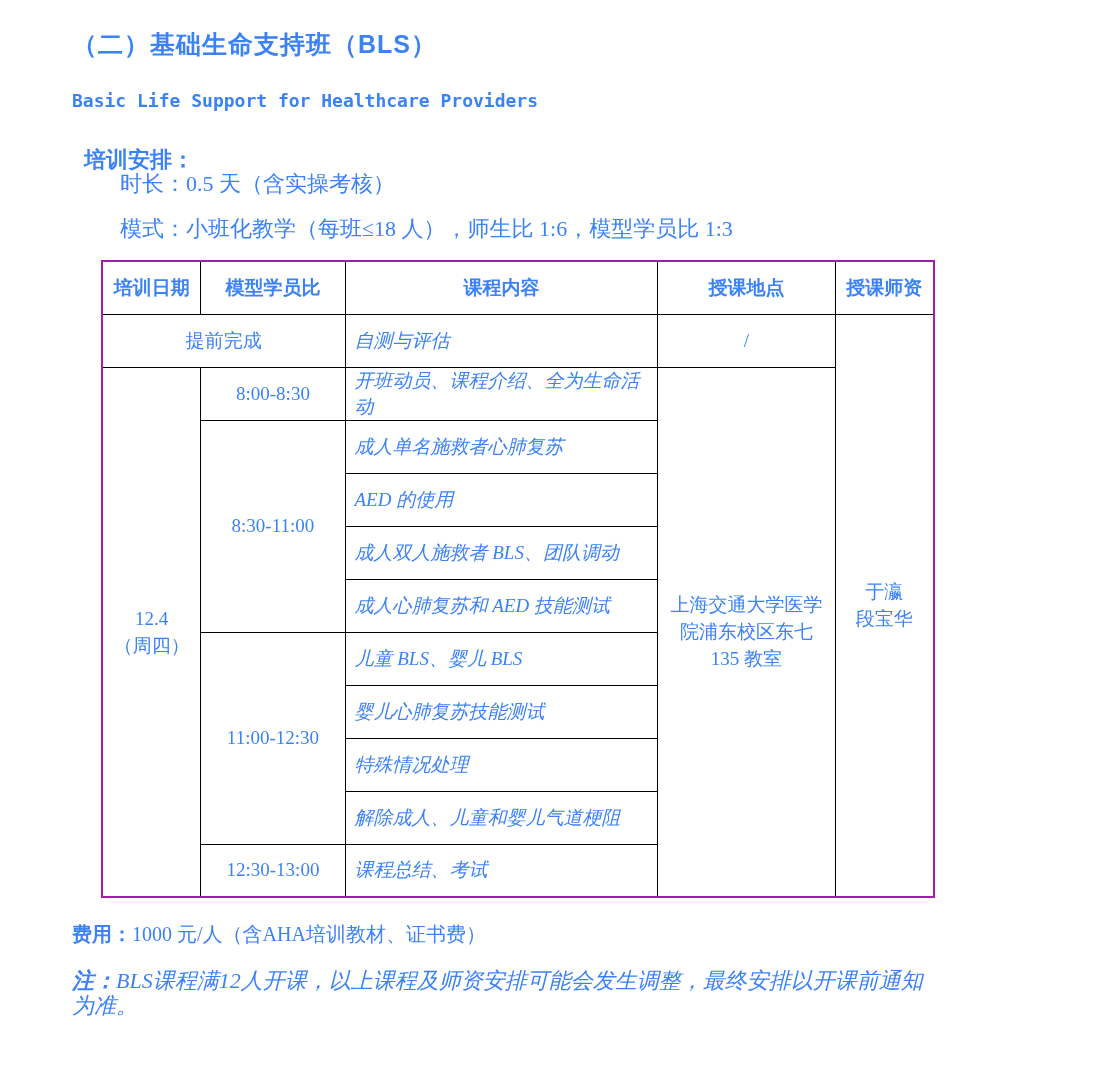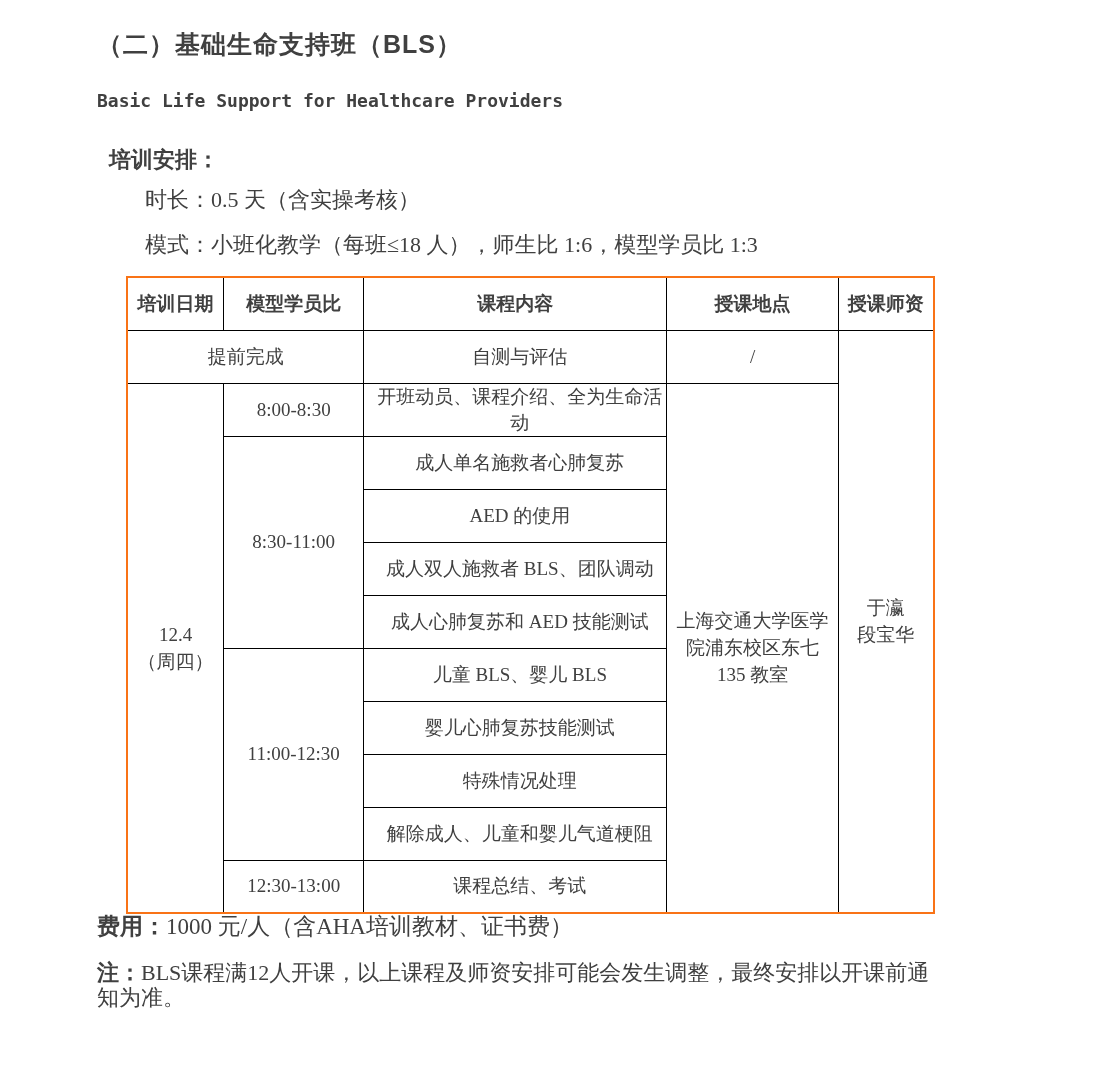--- a/index.html
+++ b/index.html
@@ -2,23 +2,23 @@
 <html><head>
 <meta charset="utf-8">
 <style>
   * { margin: 0; padding: 0; box-sizing: border-box; }
   html, body { background: #ffffff; }
   .page {
     position: relative;
     width: 935px;
     height: 1073px;
     background: #ffffff;
-    color: #404040;
+    color: #3b82f6;
     font-family: "Liberation Serif", serif;
-    padding: 30px 0 0 97px;
+    padding: 30px 0 0 72px;
     overflow: hidden;
   }
   .title {
     font-family: "Liberation Sans", sans-serif;
     font-weight: 700;
     font-size: 25px;
     line-height: 28px;
     letter-spacing: 1px;
   }
   .subtitle {
@@ -32,53 +32,53 @@
     font-weight: 700;
     font-size: 22px;
     line-height: 24px;
     margin-top: 35px;
     margin-left: 12px;
   }
   .indent-line {
     font-size: 22px;
     line-height: 24px;
     margin-left: 48px;
-    margin-top: 16px;
   }
   .indent-line + .indent-line { margin-top: 21px; }
 
   table.schedule {
     border-collapse: collapse;
     table-layout: fixed;
     margin-left: 29px;
     margin-top: 19px;
-    border: 2px solid #f97316;
+    border: 2px solid #a21caf;
     font-size: 19px;
   }
   .schedule th, .schedule td {
     border: 1px solid #000;
     text-align: center;
     vertical-align: middle;
     padding: 0;
     overflow: hidden;
   }
   .schedule tr { height: 53px; }
   .schedule th { font-weight: 700; font-size: 19px; }
-  .schedule td.content { text-align: center; padding-left: 9px; }
+  .schedule td.content { text-align: left; padding-left: 9px; font-style: italic; }
   .schedule td.multiline { line-height: 27px; }
 
   .fee-line {
-    font-size: 23px;
+    font-size: 20px;
     line-height: 25px;
-    margin-top: 0;
+    margin-top: 24px;
   }
   .note-line {
     font-size: 22px;
     line-height: 25px;
     margin-top: 21px;
+    font-style: italic;
   }
   .bold { font-weight: 700; }
 </style>
 </head>
 <body>
 
 <div class="page">
 
   <div class="title">（二）基础生命支持班（BLS）</div>
 

